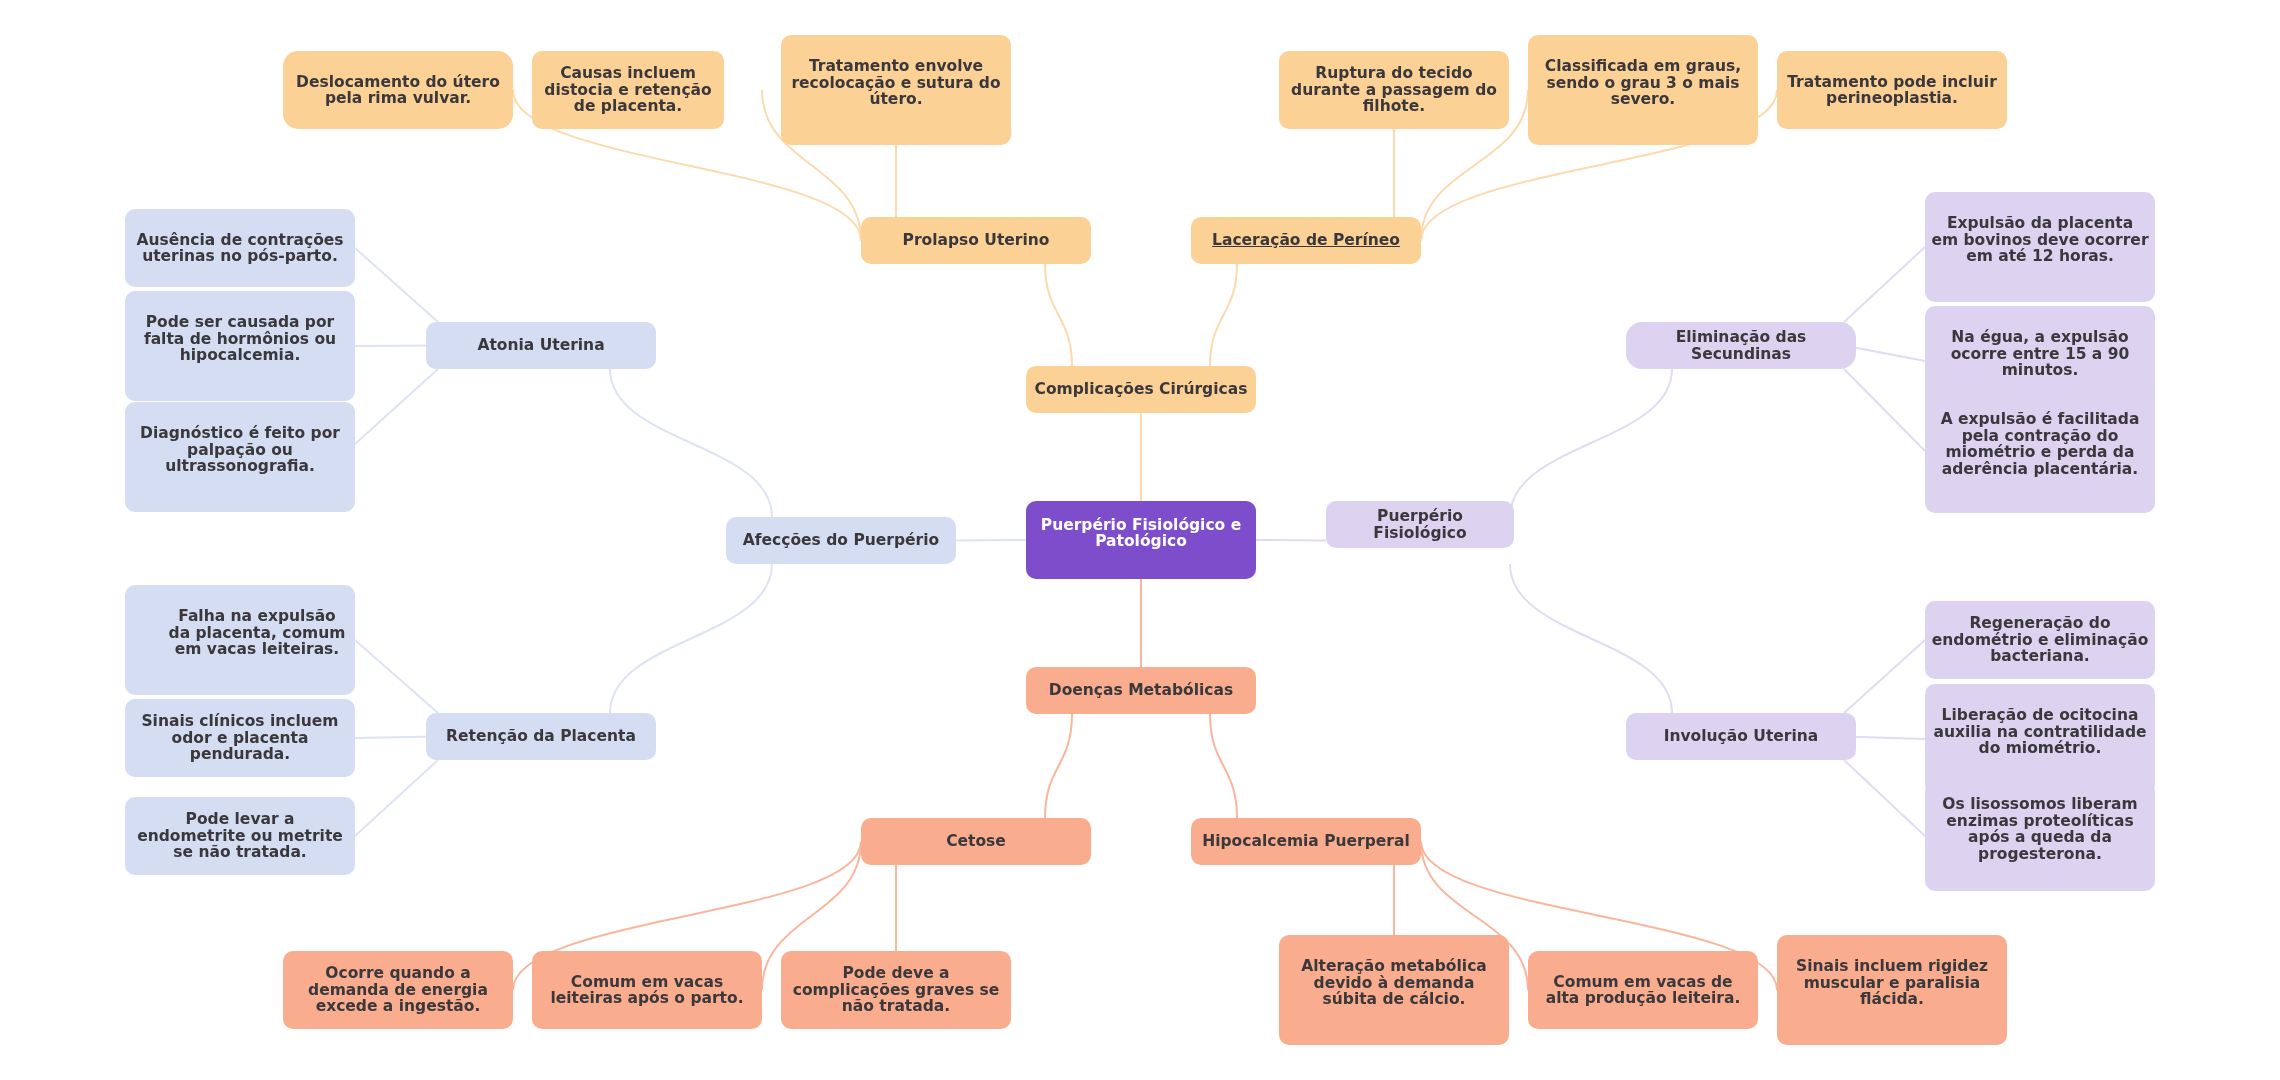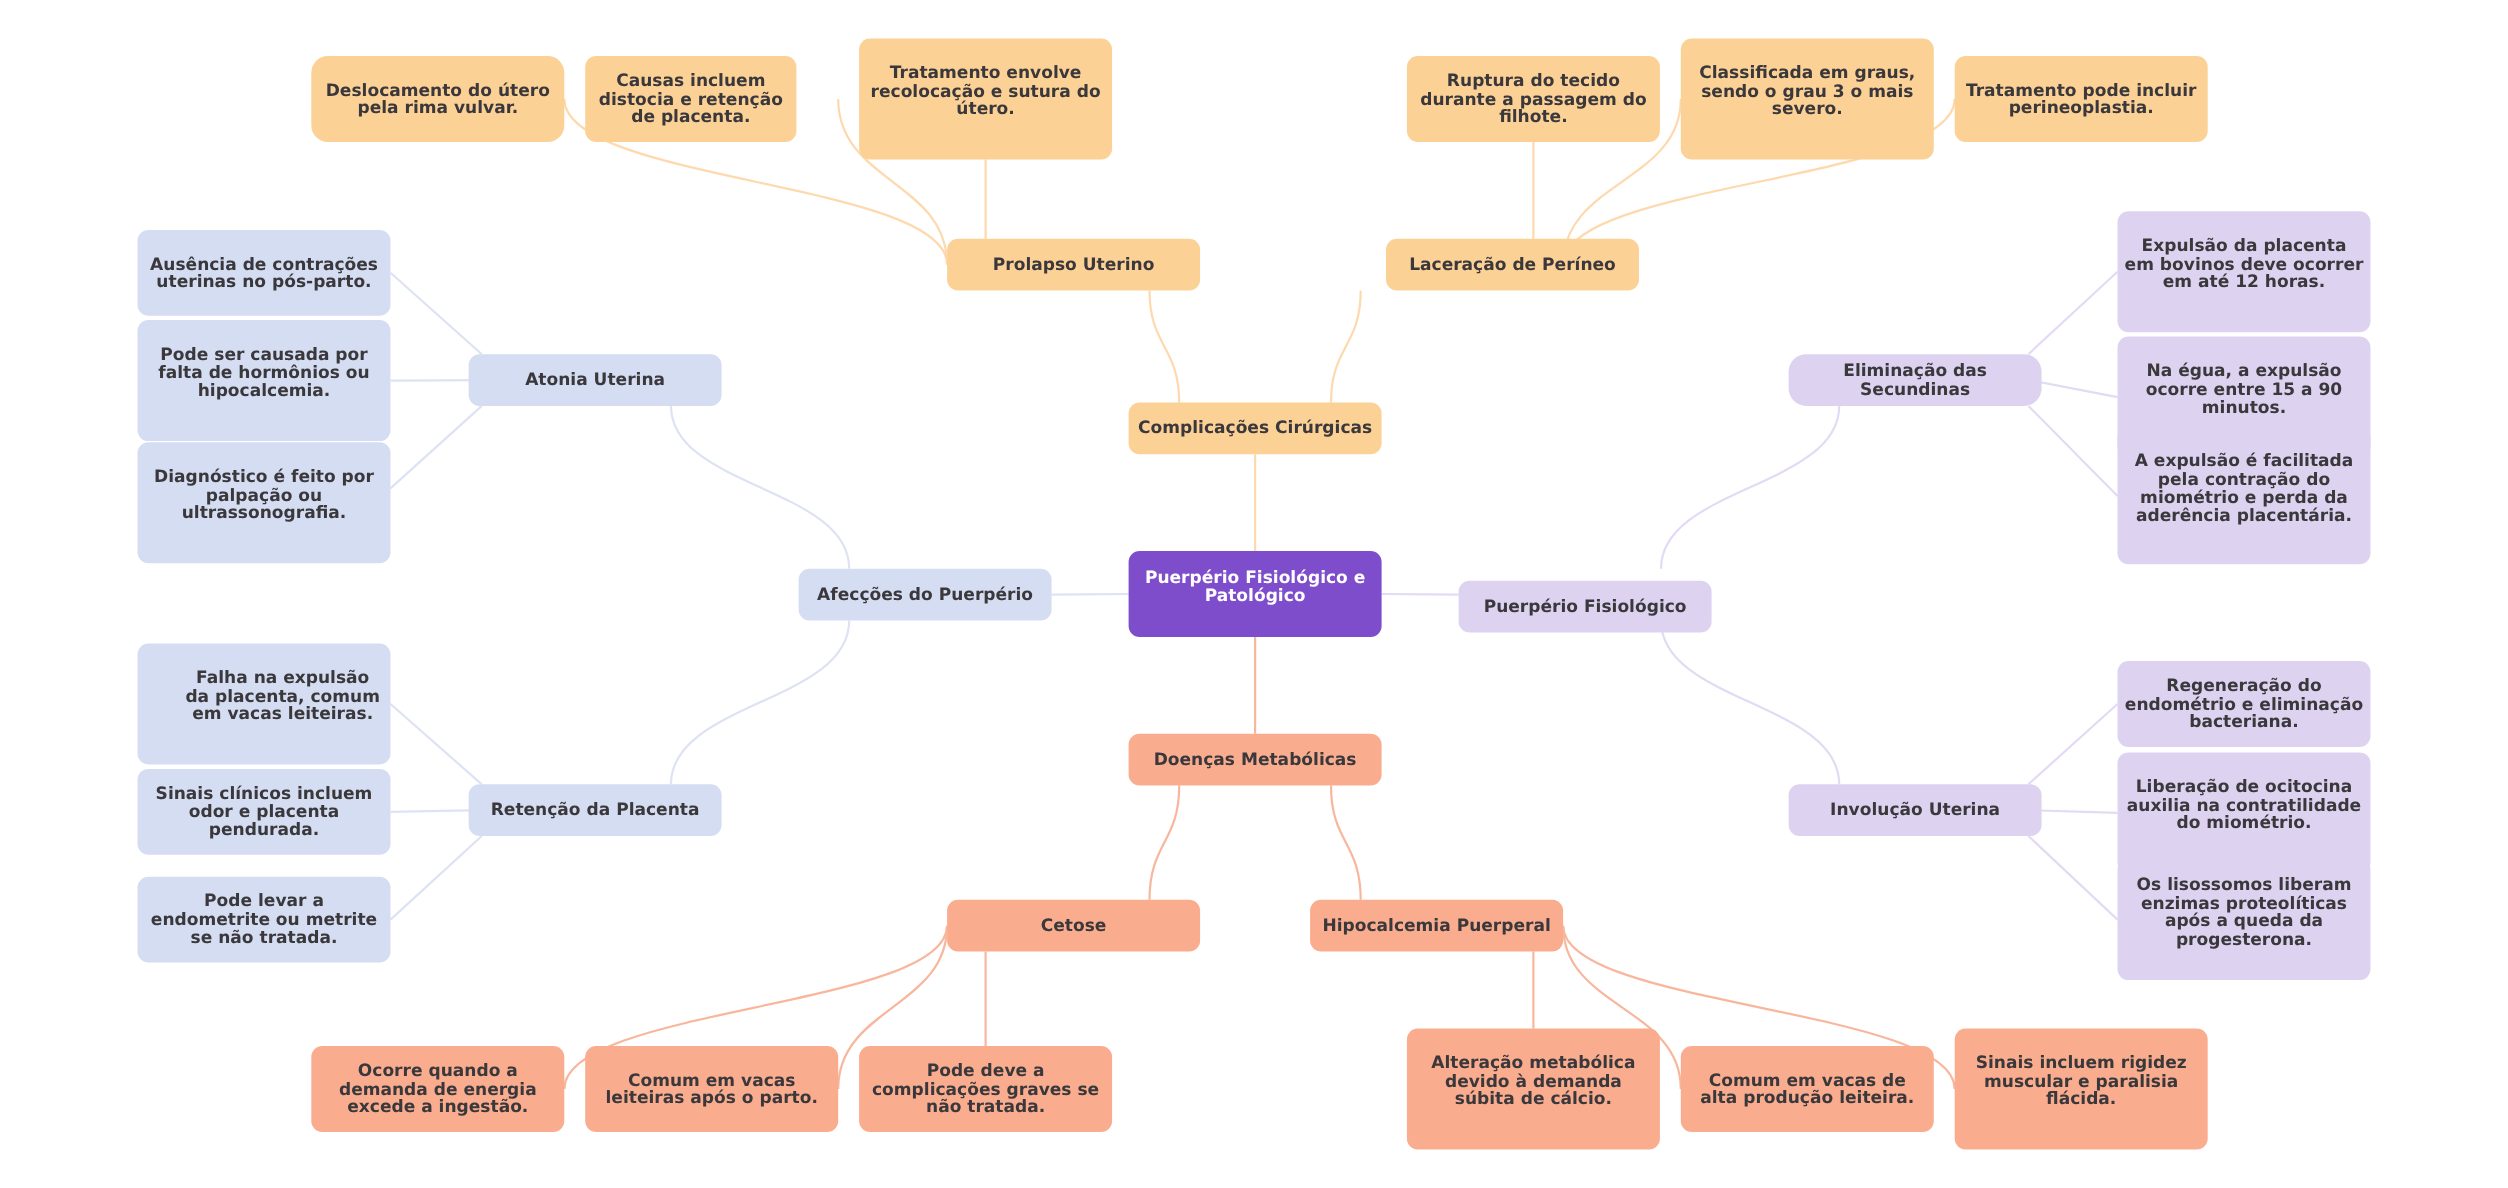--- a/index.html
+++ b/index.html
@@ -68,28 +68,28 @@
 
 <div class="node c-orange" id="n-surg" style="left:1026px;top:366px;width:230px;height:47px;">
   <span>Complicações Cirúrgicas</span>
 </div>
 <div class="node c-salmon" id="n-metab" style="left:1026px;top:667px;width:230px;height:47px;">
   <span>Doenças Metabólicas</span>
 </div>
 <div class="node c-blue" id="n-afec" style="left:726px;top:517px;width:230px;height:47px;">
   <span>Afecções do Puerpério</span>
 </div>
-<div class="node c-purple" id="n-fisio" style="left:1326px;top:528px;width:230px;height:47px;">
+<div class="node c-purple" id="n-fisio" style="left:1326px;top:501px;width:188px;height:47px;">
   <span>Puerpério Fisiológico</span>
 </div>
 
 <div class="node c-orange" id="n-prol" style="left:861px;top:217px;width:230px;height:47px;">
   <span>Prolapso Uterino</span>
 </div>
-<div class="node c-orange" id="n-lace" style="left:1260px;top:217px;width:230px;height:47px;">
+<div class="node c-orange" id="n-lace" style="left:1191px;top:217px;width:230px;height:47px;text-decoration:underline;">
   <span>Laceração de Períneo</span>
 </div>
 <div class="node c-salmon" id="n-ceto" style="left:861px;top:818px;width:230px;height:47px;">
   <span>Cetose</span>
 </div>
 <div class="node c-salmon" id="n-hipo" style="left:1191px;top:818px;width:230px;height:47px;">
   <span>Hipocalcemia Puerperal</span>
 </div>
 <div class="node c-blue" id="n-aton" style="left:426px;top:322px;width:230px;height:47px;">
   <span>Atonia Uterina</span>

